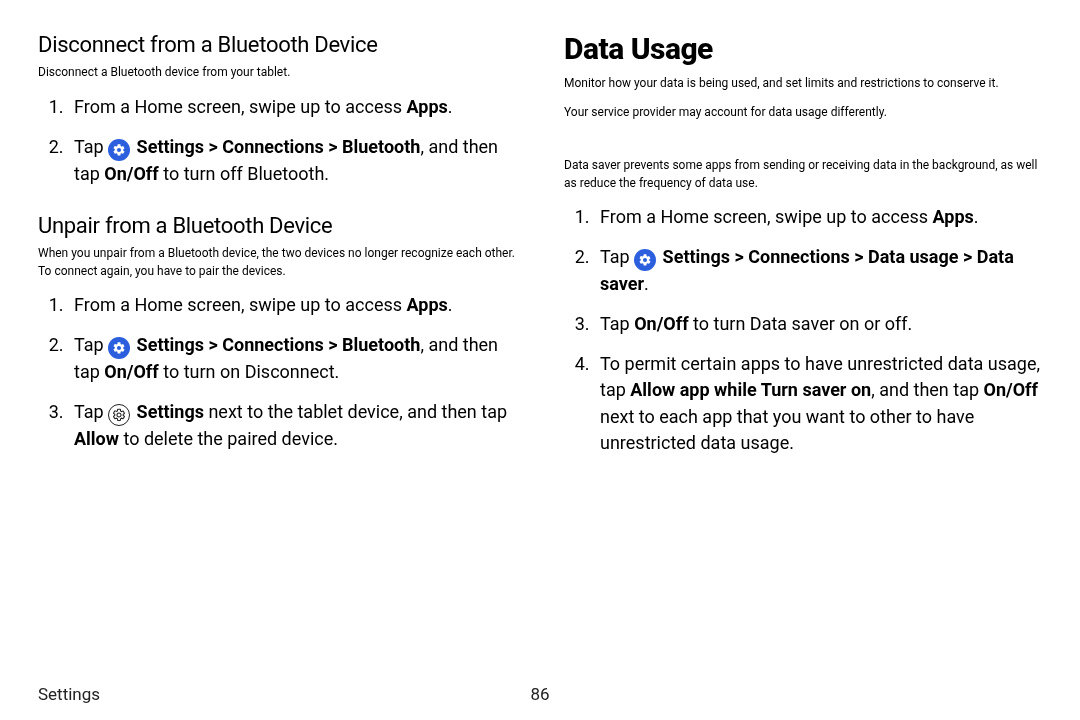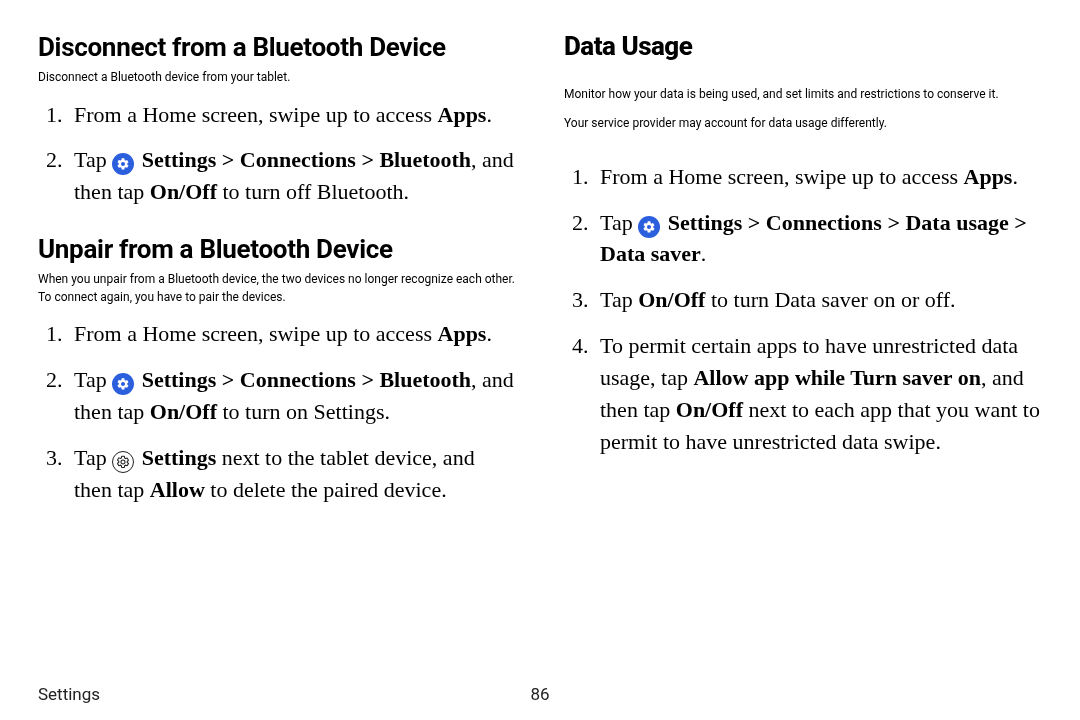--- a/index.html
+++ b/index.html
@@ -14,44 +14,43 @@
   }
   .cols {
     display: flex;
     gap: 48px;
   }
   .col {
     flex: 1;
     min-width: 0;
   }
   h1 {
-    font-size: 26px;
+    font-size: 30px;
     font-weight: 800;
     letter-spacing: -0.5px;
-    margin-bottom: 24px;
+    margin-bottom: 8px;
     line-height: 1.15;
   }
   h2 {
-    font-size: 26px;
-    font-weight: 700;
+    font-size: 22px;
+    font-weight: 400;
     letter-spacing: -0.3px;
     margin-bottom: 6px;
     line-height: 1.2;
   }
   p.lead {
     font-size: 12px;
     line-height: 1.45;
     margin-bottom: 12px;
   }
   ol {
     margin-left: 6px;
     padding-left: 24px;
-    font-size: 22px;
+    font-size: 18px;
     line-height: 1.45;
-    font-family: Liberation Serif, serif;
   }
   ol li {
     margin-bottom: 14px;
     padding-left: 6px;
   }
   .section { margin-bottom: 26px; }
   .b { font-weight: 700; }
   .icon {
     display: inline-flex;
     width: 22px;
@@ -107,57 +106,58 @@
       <p class="lead">When you unpair from a Bluetooth device, the two devices no longer recognize each other. To connect again, you have to pair the devices.</p>
       <ol>
         <li>
           <span>From a Home screen, swipe up to access </span><span class="b">Apps</span><span>.</span>
         </li>
         <li>
           <span>Tap </span><span class="icon icon-blue">
               <svg width="14" height="14" viewBox="0 0 24 24">
                 <path fill="#fff" d="M19.14,12.94a7.14,7.14,0,0,0,.05-.94,7.14,7.14,0,0,0-.05-.94l2.03-1.58a.5.5,0,0,0,.12-.64l-1.92-3.32a.5.5,0,0,0-.61-.22l-2.39.96a7.03,7.03,0,0,0-1.62-.94l-.36-2.54A.5.5,0,0,0,13.9,2h-3.8a.5.5,0,0,0-.49.42L9.25,4.96a7.03,7.03,0,0,0-1.62.94l-2.39-.96a.5.5,0,0,0-.61.22L2.71,8.48a.5.5,0,0,0,.12.64l2.03,1.58a7.14,7.14,0,0,0-.05.94,7.14,7.14,0,0,0,.05.94L2.83,14.16a.5.5,0,0,0-.12.64l1.92,3.32a.5.5,0,0,0,.61.22l2.39-.96a7.03,7.03,0,0,0,1.62.94l.36,2.54a.5.5,0,0,0,.49.42h3.8a.5.5,0,0,0,.49-.42l.36-2.54a7.03,7.03,0,0,0,1.62-.94l2.39.96a.5.5,0,0,0,.61-.22l1.92-3.32a.5.5,0,0,0-.12-.64ZM12,15.5A3.5,3.5,0,1,1,15.5,12,3.5,3.5,0,0,1,12,15.5Z"></path>
               </svg>
-            </span> <span class="b">Settings &gt; Connections &gt; Bluetooth</span><span>, and then tap </span><span class="b">On/Off</span><span> to turn on Settings.</span>
+            </span> <span class="b">Settings &gt; Connections &gt; Bluetooth</span><span>, and then tap </span><span class="b">On/Off</span><span> to turn on Disconnect.</span>
         </li>
         <li>
           <span>Tap </span><span class="icon icon-outline">
               <svg width="14" height="14" viewBox="0 0 24 24">
                 <path fill="none" stroke="#222" stroke-width="1.8" d="M19.14,12.94a7.14,7.14,0,0,0,.05-.94,7.14,7.14,0,0,0-.05-.94l2.03-1.58a.5.5,0,0,0,.12-.64l-1.92-3.32a.5.5,0,0,0-.61-.22l-2.39.96a7.03,7.03,0,0,0-1.62-.94l-.36-2.54A.5.5,0,0,0,13.9,2h-3.8a.5.5,0,0,0-.49.42L9.25,4.96a7.03,7.03,0,0,0-1.62.94l-2.39-.96a.5.5,0,0,0-.61.22L2.71,8.48a.5.5,0,0,0,.12.64l2.03,1.58a7.14,7.14,0,0,0-.05.94,7.14,7.14,0,0,0,.05.94L2.83,14.16a.5.5,0,0,0-.12.64l1.92,3.32a.5.5,0,0,0,.61.22l2.39-.96a7.03,7.03,0,0,0,1.62.94l.36,2.54a.5.5,0,0,0,.49.42h3.8a.5.5,0,0,0,.49-.42l.36-2.54a7.03,7.03,0,0,0,1.62-.94l2.39.96a.5.5,0,0,0,.61-.22l1.92-3.32a.5.5,0,0,0-.12-.64ZM12,15.5A3.5,3.5,0,1,1,15.5,12,3.5,3.5,0,0,1,12,15.5Z"></path>
               </svg>
             </span> <span class="b">Settings</span><span> next to the tablet device, and then tap </span><span class="b">Allow</span><span> to delete the paired device.</span>
         </li>
       </ol>
     </div>
 
   </div>
 
   <div class="col">
 
     <h1>Data Usage</h1>
     <p class="lead">Monitor how your data is being used, and set limits and restrictions to conserve it.</p>
-    <p class="lead" style="margin-bottom:28px">Your service provider may account for data usage differently.</p>
+    <p class="lead" style="margin-bottom:36px">Your service provider may account for data usage differently.</p>
 
     <div class="section">
+      <p class="lead">Data saver prevents some apps from sending or receiving data in the background, as well as reduce the frequency of data use.</p>
       <ol>
         <li>
           <span>From a Home screen, swipe up to access </span><span class="b">Apps</span><span>.</span>
         </li>
         <li>
           <span>Tap </span><span class="icon icon-blue">
               <svg width="14" height="14" viewBox="0 0 24 24">
                 <path fill="#fff" d="M19.14,12.94a7.14,7.14,0,0,0,.05-.94,7.14,7.14,0,0,0-.05-.94l2.03-1.58a.5.5,0,0,0,.12-.64l-1.92-3.32a.5.5,0,0,0-.61-.22l-2.39.96a7.03,7.03,0,0,0-1.62-.94l-.36-2.54A.5.5,0,0,0,13.9,2h-3.8a.5.5,0,0,0-.49.42L9.25,4.96a7.03,7.03,0,0,0-1.62.94l-2.39-.96a.5.5,0,0,0-.61.22L2.71,8.48a.5.5,0,0,0,.12.64l2.03,1.58a7.14,7.14,0,0,0-.05.94,7.14,7.14,0,0,0,.05.94L2.83,14.16a.5.5,0,0,0-.12.64l1.92,3.32a.5.5,0,0,0,.61.22l2.39-.96a7.03,7.03,0,0,0,1.62.94l.36,2.54a.5.5,0,0,0,.49.42h3.8a.5.5,0,0,0,.49-.42l.36-2.54a7.03,7.03,0,0,0,1.62-.94l2.39.96a.5.5,0,0,0,.61-.22l1.92-3.32a.5.5,0,0,0-.12-.64ZM12,15.5A3.5,3.5,0,1,1,15.5,12,3.5,3.5,0,0,1,12,15.5Z"></path>
               </svg>
             </span> <span class="b">Settings &gt; Connections &gt; Data usage &gt; Data saver</span><span>.</span>
         </li>
         <li>
           <span>Tap </span><span class="b">On/Off</span><span> to turn Data saver on or off.</span>
         </li>
         <li>
-          <span>To permit certain apps to have unrestricted data usage, tap </span><span class="b">Allow app while Turn saver on</span><span>, and then tap </span><span class="b">On/Off</span><span> next to each app that you want to permit to have unrestricted data swipe.</span>
+          <span>To permit certain apps to have unrestricted data usage, tap </span><span class="b">Allow app while Turn saver on</span><span>, and then tap </span><span class="b">On/Off</span><span> next to each app that you want to other to have unrestricted data usage.</span>
         </li>
       </ol>
     </div>
 
   </div>
 </div>
 
 <div class="footer">
   <span>Settings</span>
   <span class="footer-page">86</span>

